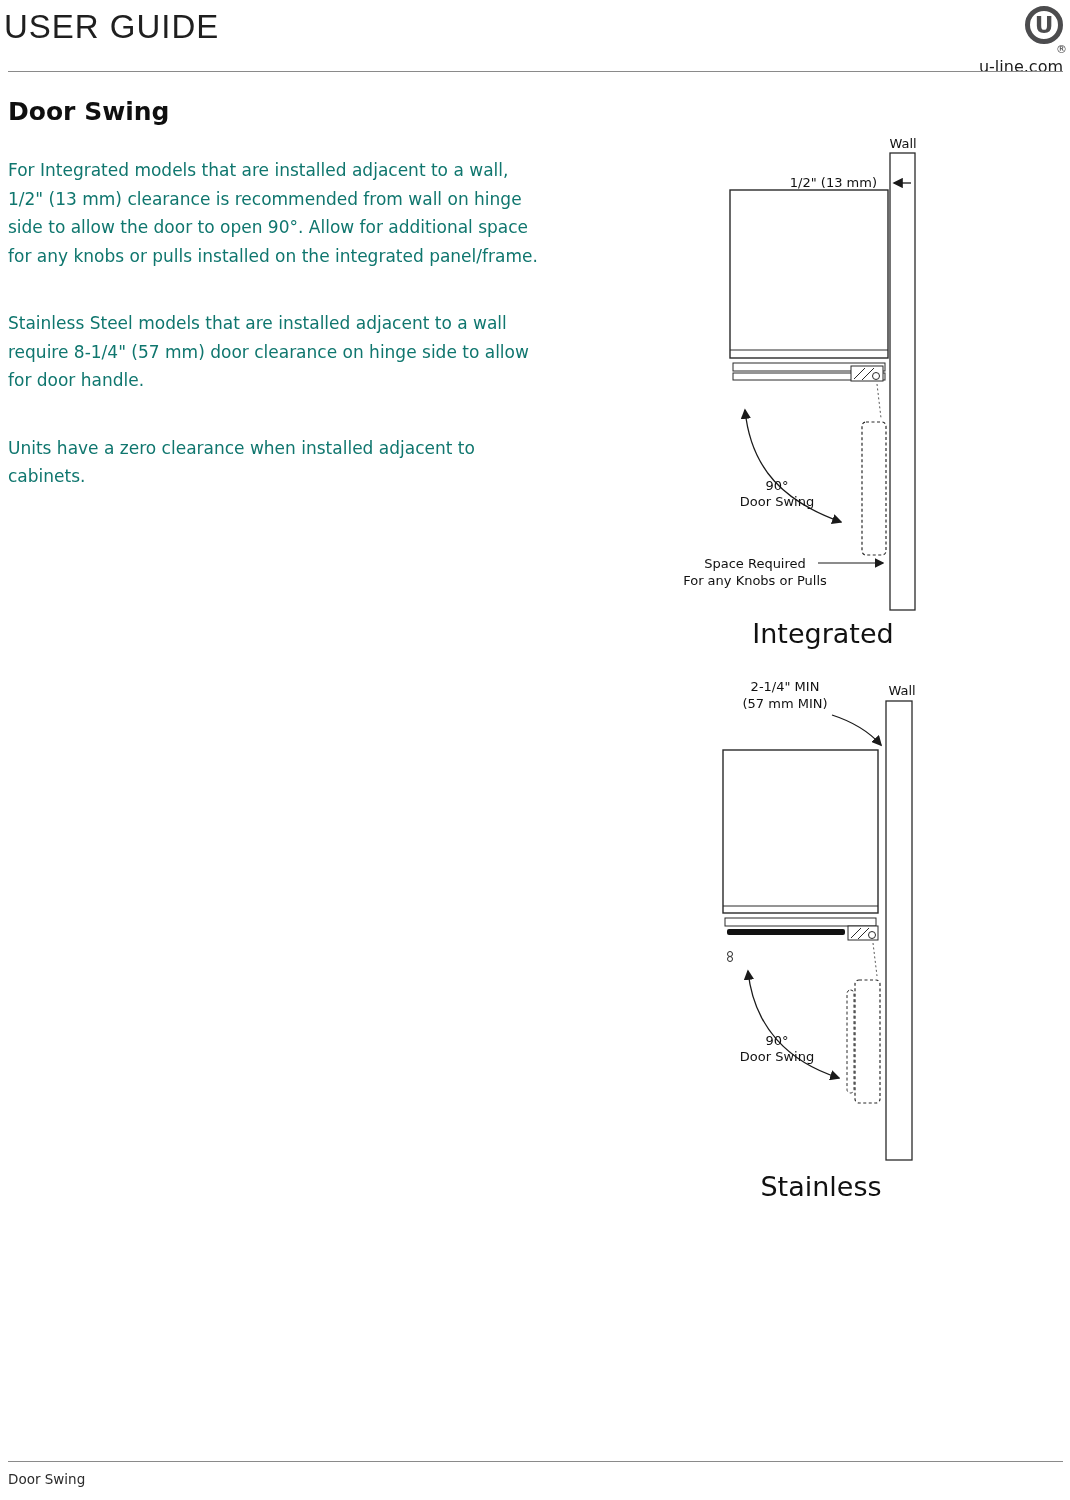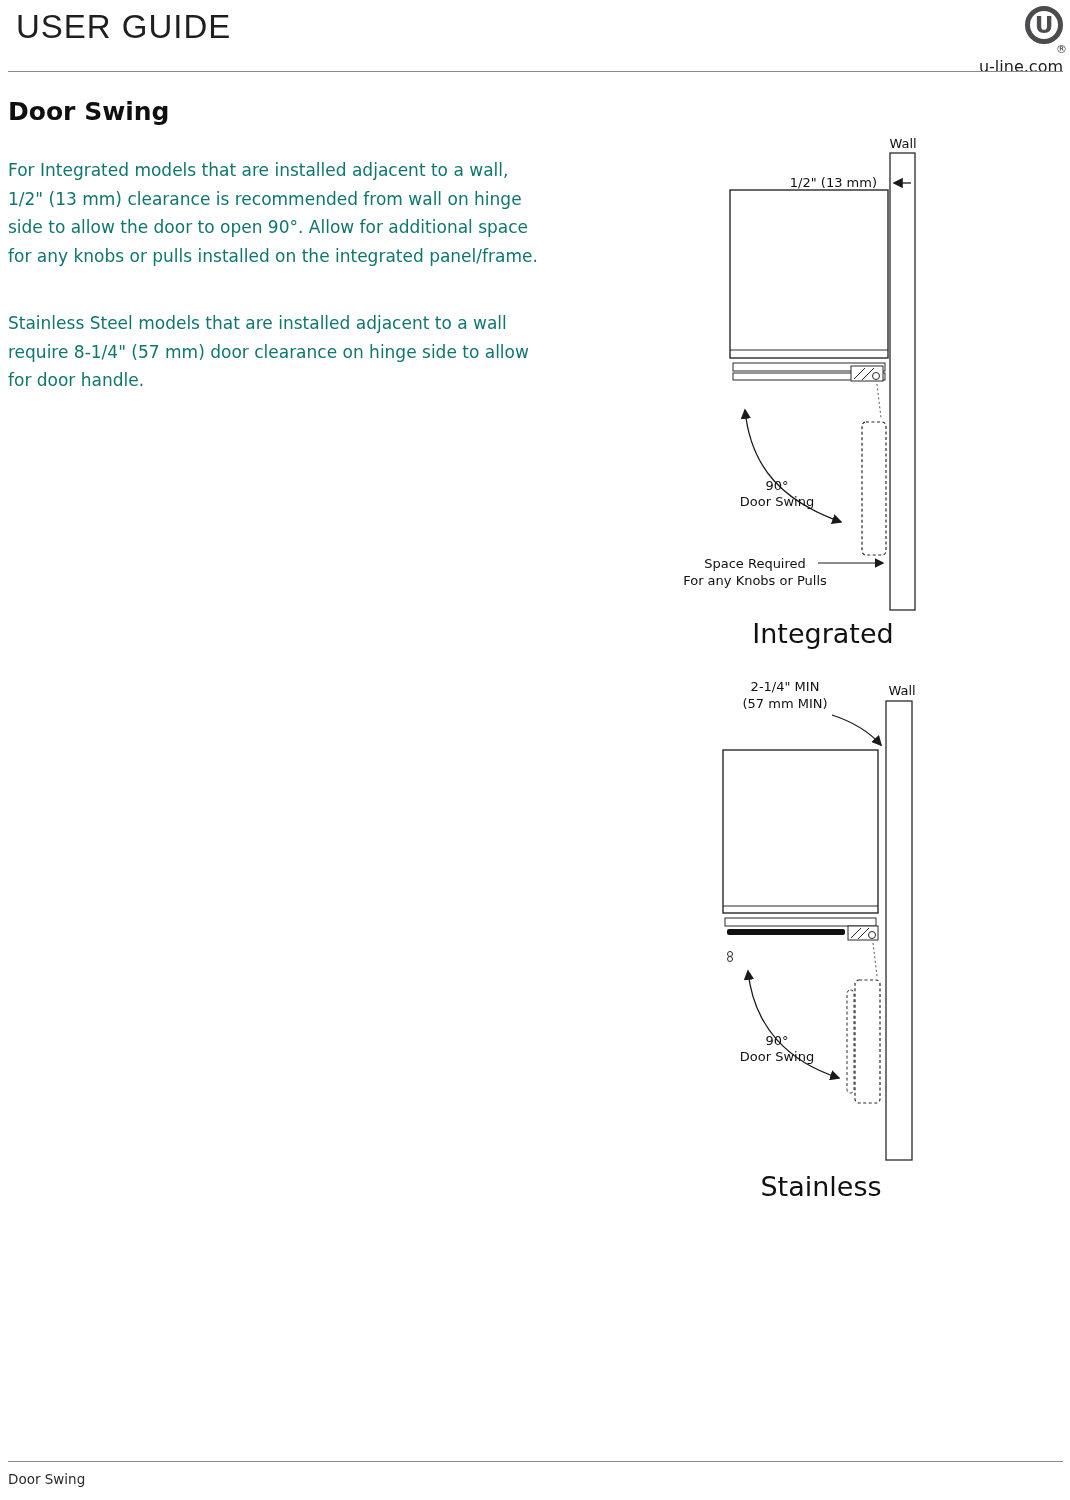--- a/index.html
+++ b/index.html
@@ -2,21 +2,21 @@
 <html><head>
 <meta charset="utf-8">
 <style>
   * { margin:0; padding:0; box-sizing:border-box; }
   html,body { background:#ffffff; }
   .page {
     position:relative; width:1070px; height:1500px; background:#fff;
     font-family:"DejaVu Sans","Liberation Sans",sans-serif; color:#1a1a1a; overflow:hidden;
   }
   .guide-title {
-    position:absolute; left:16px; top:8px;
+    position:absolute; left:4px; top:8px;
     font-family:"Liberation Sans",sans-serif; font-weight:400;
     font-size:33px; letter-spacing:1px; color:#1f1f1f;
   }
   .logo { position:absolute; top:6px; right:7px; text-align:right; }
   .logo-row { display:flex; align-items:center; justify-content:flex-end; gap:8px; }
   .logo-badge-wrap { position:relative; }
   .logo-badge {
     width:38px; height:38px; border:5px solid #4c4c4e; border-radius:50%;
     display:flex; align-items:center; justify-content:center;
     font-size:23px; font-weight:bold; color:#4c4c4e;
@@ -57,20 +57,21 @@
     </div>
     <div class="logo-site">u-line.com</div>
   </div>
 
   <div class="rule-top"></div>
 
   <div class="main">
     <h1>Door Swing</h1>
     <p>For Integrated models that are installed adjacent to a wall, 1/2" (13 mm) clearance is recommended from wall on hinge side to allow the door to open 90°. Allow for additional space for any knobs or pulls installed on the integrated panel/frame.</p>
     <p>Stainless Steel models that are installed adjacent to a wall require 8-1/4" (57 mm) door clearance on hinge side to allow for door handle.</p>
+    <p>Units have a zero clearance when installed adjacent to cabinets.</p>
   </div>
 
   <svg class="diagram-integrated" width="415" height="535" viewBox="0 0 415 535">
     <defs>
       <marker id="arrI" viewBox="0 0 10 10" refX="8.5" refY="5" markerWidth="8" markerHeight="8" orient="auto-start-reverse">
         <path d="M0,0 L10,5 L0,10 z" fill="#1a1a1a"></path>
       </marker>
     </defs>
 
     <text class="dlabel" x="248" y="18" text-anchor="middle">Wall</text>

